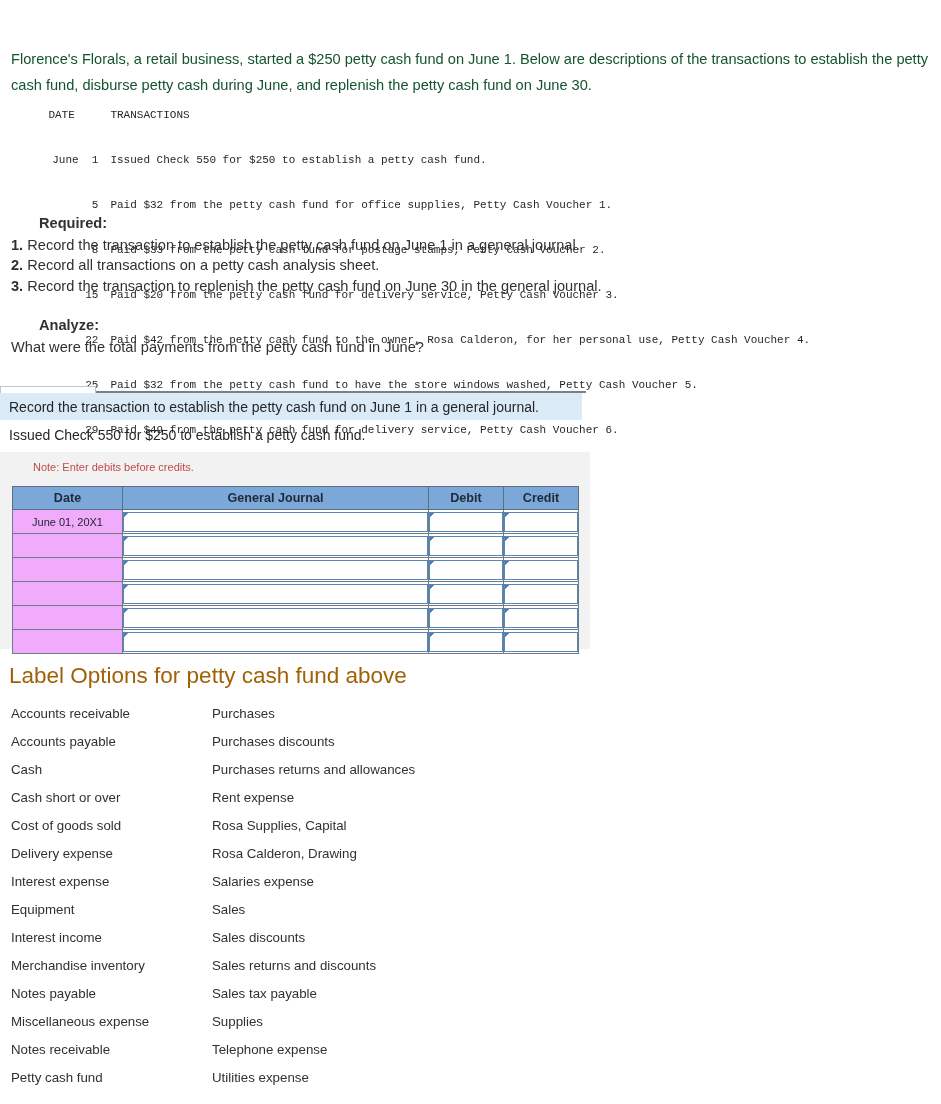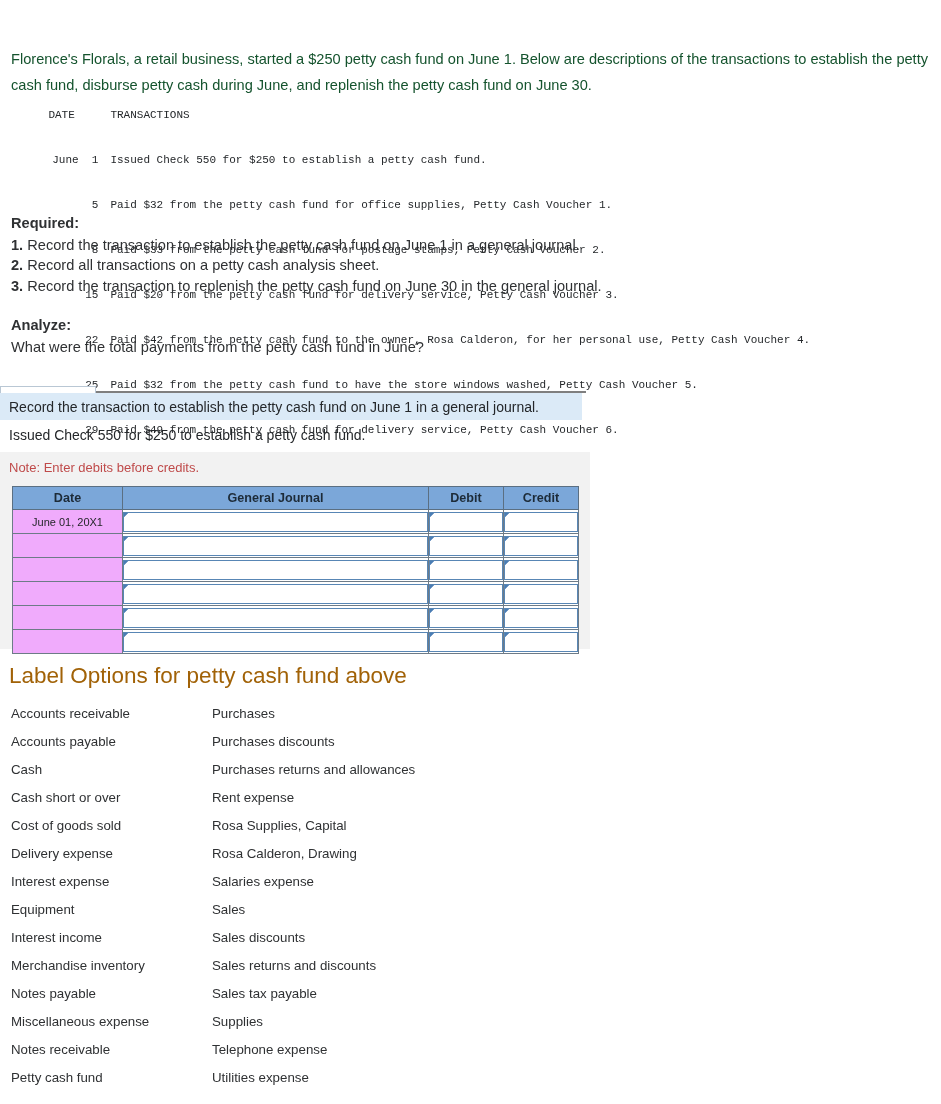--- a/index.html
+++ b/index.html
@@ -49,21 +49,21 @@
 
   
   .required-wrap {
     position: absolute;
     left: 11px; top: 213px;
     width: 800px;
     font-size: 14.6px;
     line-height: 20.5px;
     color: #2f3133;
   }
-  .sec-heading { font-weight: bold; display: block; margin-bottom: 1px; }
+  .sec-heading { font-weight: bold; display: block; margin-bottom: 1px; margin-left: 28px; }
   .req-line { display: block; }
   .req-num { font-weight: bold; }
 
   .analyze-wrap {
     position: absolute;
     left: 11px; top: 315px;
     width: 800px;
     font-size: 14.6px;
     line-height: 21px;
     color: #2f3133;
@@ -119,22 +119,23 @@
     position: absolute;
     left: 0px; top: 452px;
     width: 590px;
     height: 30px;
     background: #f2f2f2;
     display: flex;
     align-items: center;
     padding-left: 9px;
   }
   .notebar .note-text {
-    font-size: 13px;
+    font-size: 11px;
     color: #bf4a4a;
+    margin-left: 24px;
   }
 
   
   .jtable-wrap {
     position: absolute;
     left: 0px; top: 482px;
     width: 590px;
     height: 167px;
     background: #f2f2f2;
     padding: 4px 12px 4px 12px;

